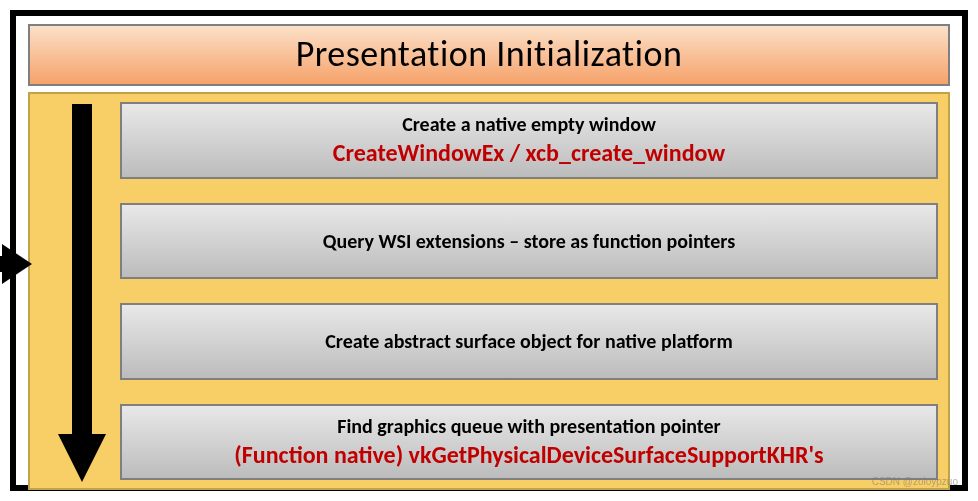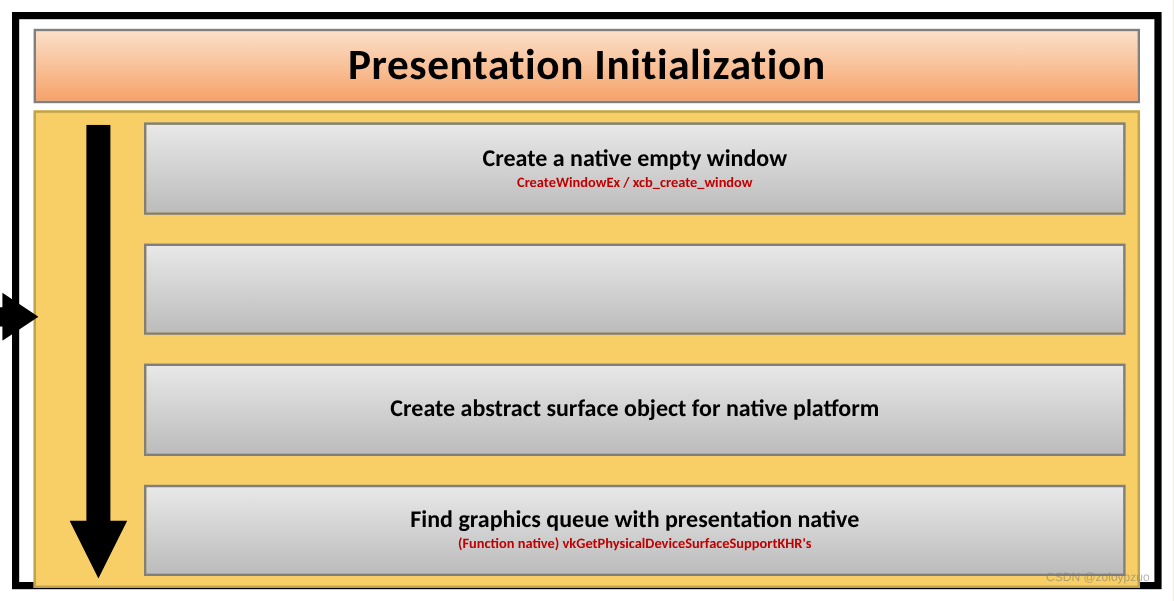--- a/index.html
+++ b/index.html
@@ -17,21 +17,21 @@
   }
   .title-bar {
     margin: 8px 12px 6px 12px;
     background: linear-gradient(to bottom, #fbe0c8, #f6a26a);
     border: 2px solid #7f7f7f;
     text-align: center;
     padding: 6px 0 8px 0;
   }
   .title-bar h1 {
     font-size: 36px;
-    font-weight: bold;
+    font-weight: normal;
     color: #000;
     letter-spacing: 0.5px;
   }
   .content-area {
     margin: 0 12px 8px 12px;
     background: #f8cf66;
     border: 2px solid #bfa24a;
     height: 398px;
     position: relative;
     padding: 8px 10px 8px 90px;
@@ -49,21 +49,21 @@
     flex-direction: column;
     justify-content: center;
   }
   .step-title {
     font-size: 20px;
     font-weight: bold;
     color: #000;
     line-height: 1.2;
   }
   .step-api {
-    font-size: 12px;
+    font-size: 24px;
     font-weight: bold;
     color: #c00000;
     line-height: 1.25;
     margin-top: 2px;
   }
   .flow-arrow {
     position: absolute;
     left: 28px;
     top: 10px;
   }
@@ -95,28 +95,29 @@
     <svg class="flow-arrow" width="48" height="380">
       <polygon points="14,0 34,0 34,330 48,330 24,378 0,330 14,330" fill="#000"></polygon>
     </svg>
 
     <div class="step-box">
       <div class="step-title">Create a native empty window</div>
       <div class="step-api">CreateWindowEx / xcb_create_window</div>
     </div>
 
     <div class="step-box">
+      <div class="step-title">Query WSI extensions – store as function pointers</div>
     </div>
 
     <div class="step-box">
       <div class="step-title">Create abstract surface object for native platform</div>
     </div>
 
     <div class="step-box">
-      <div class="step-title">Find graphics queue with presentation native</div>
+      <div class="step-title">Find graphics queue with presentation pointer</div>
       <div class="step-api">(Function native) vkGetPhysicalDeviceSurfaceSupportKHR's</div>
     </div>
 
 
   </div>
 
   <svg class="entry-arrow" width="70" height="40">
     <polygon points="0,12 40,12 40,0 70,20 40,40 40,28 0,28" fill="#000"></polygon>
   </svg>
 

